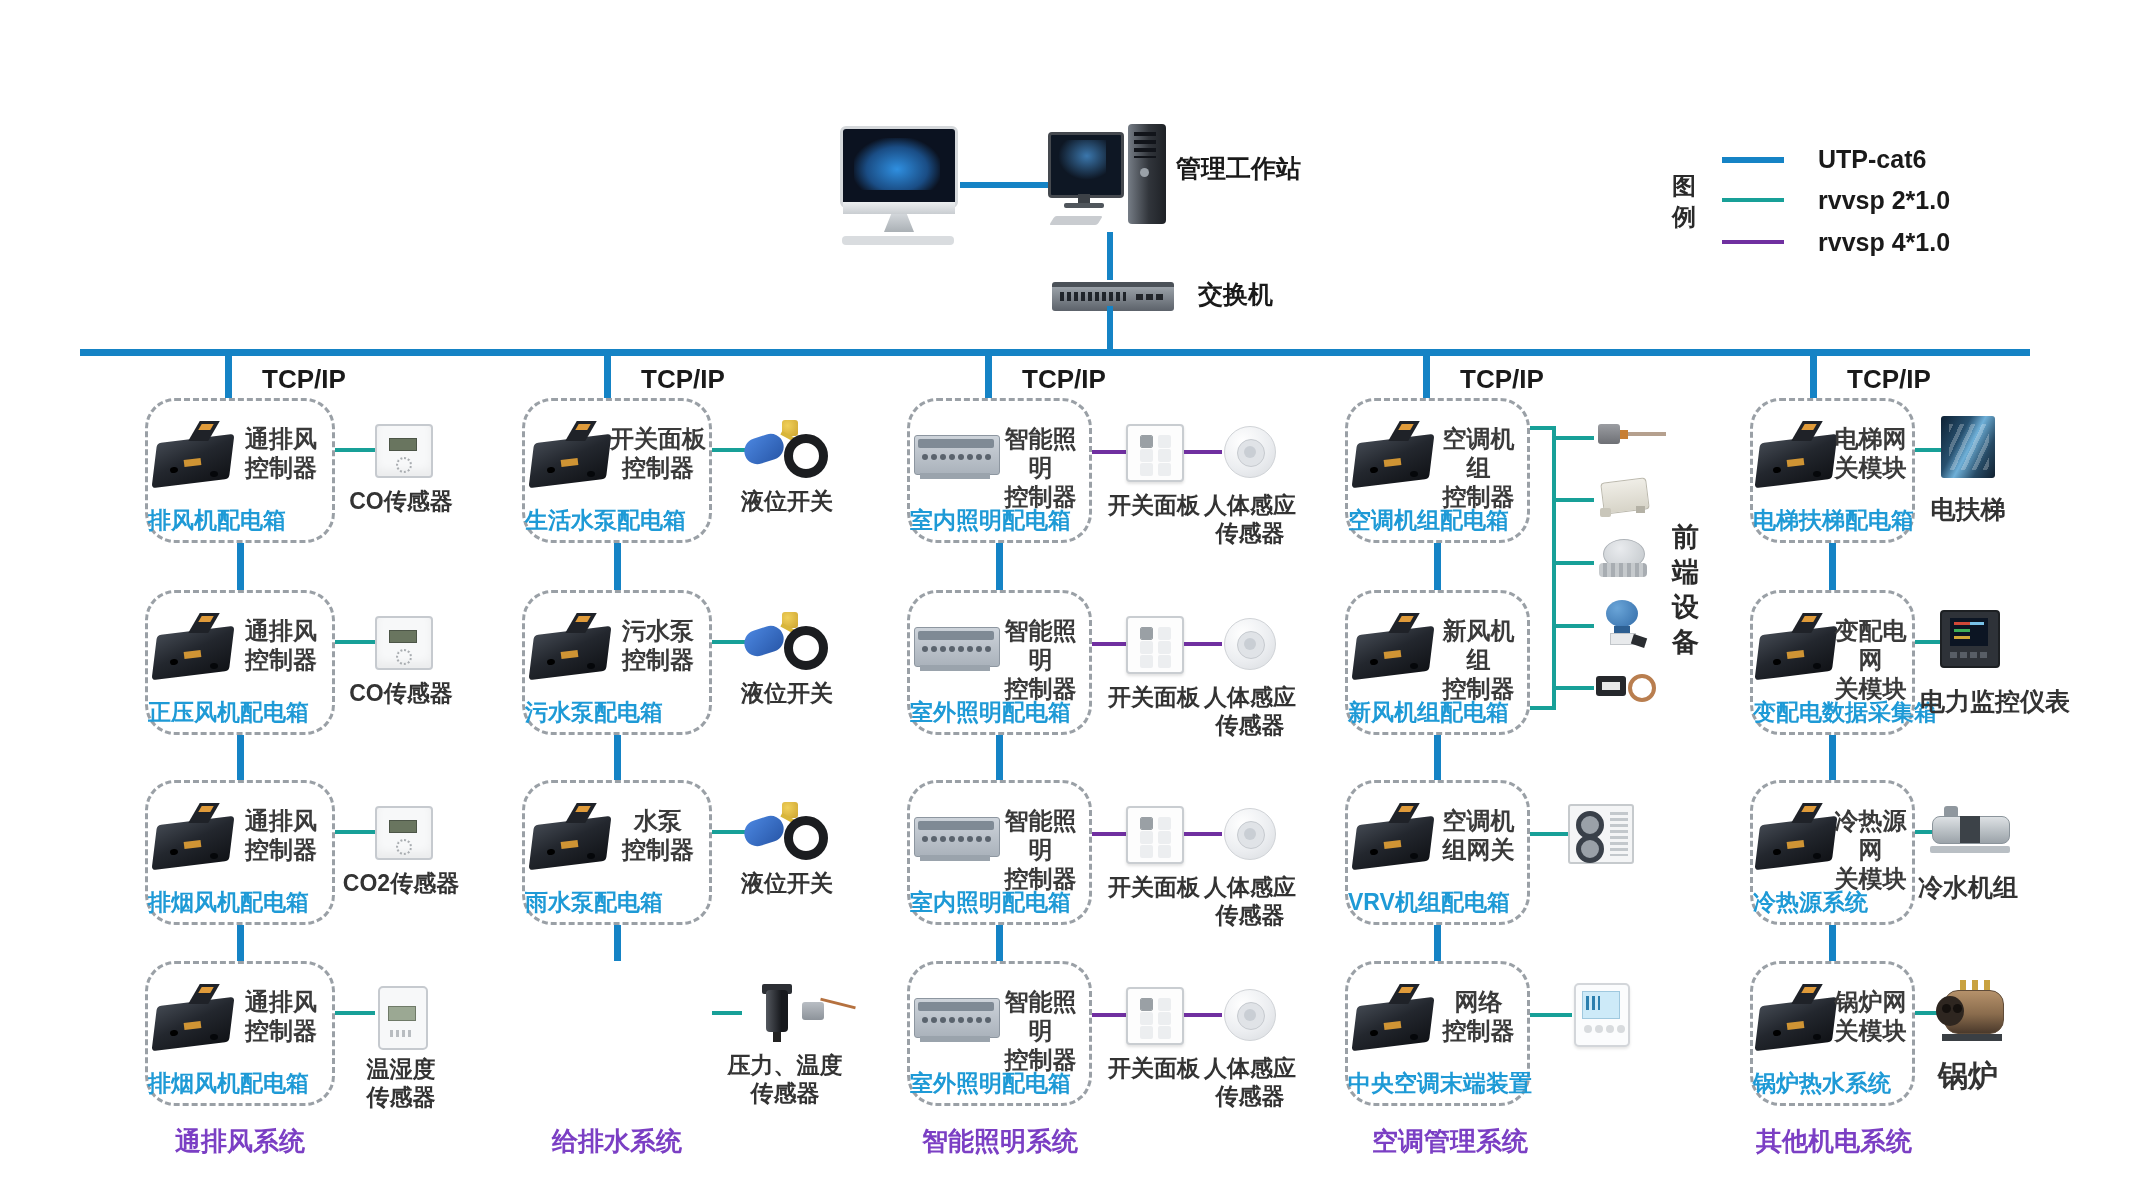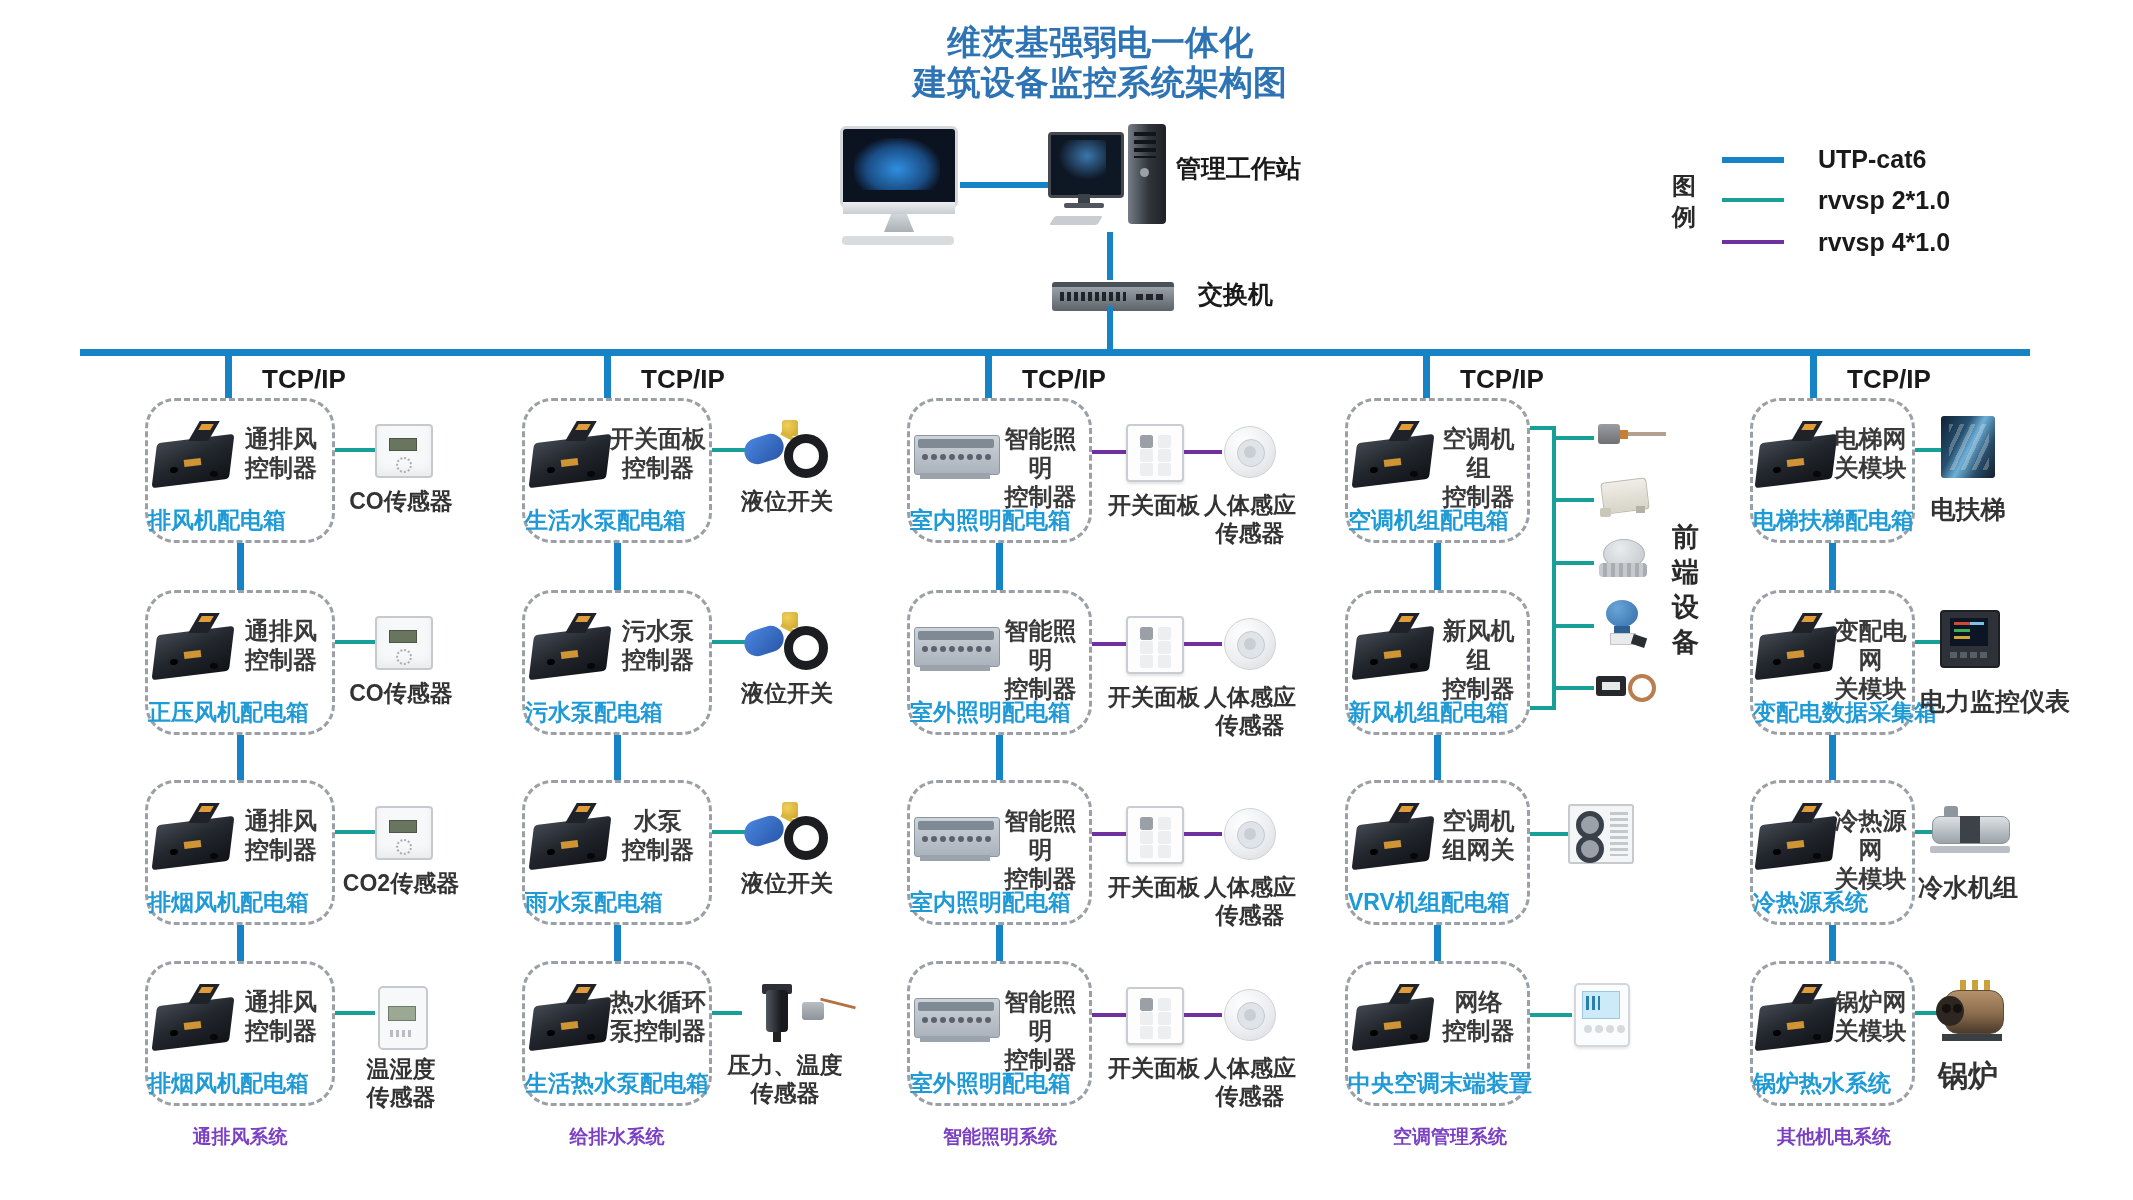--- a/index.html
+++ b/index.html
@@ -11,21 +11,21 @@
   .wire.blue{background:#1583c5;}
   .wire.teal{background:#18a098;}
   .wire.purp{background:#7030a0;}
   
   .dashed-box{position:absolute;width:190px;height:145px;border:3px dashed #9aa0a6;border-radius:30px;background:#fff;box-sizing:border-box;}
   
   .title-line{font-size:34px;font-weight:bold;color:#2e74b5;line-height:40px;text-align:center;}
   .ctrl-text{position:absolute;left:84px;right:2px;top:24px;color:#3a3a3a;font-weight:600;font-size:24px;line-height:1.2;white-space:pre-line;text-align:center;}
   .panel-label{position:absolute;left:0;right:0;top:104px;color:#1e9ad6;font-weight:700;font-size:23px;white-space:nowrap;}
   .dev-label{position:absolute;color:#333;font-weight:600;font-size:23px;line-height:1.2;text-align:center;white-space:pre-line;}
-  .sys-label{position:absolute;color:#7b3fc4;font-weight:700;font-size:19px;text-align:center;width:200px;}
+  .sys-label{position:absolute;color:#7b3fc4;font-weight:700;font-size:26px;text-align:center;width:200px;}
   .tcp-label{position:absolute;color:#1a1a1a;font-weight:600;font-size:26px;}
   .big-label{position:absolute;color:#1a1a1a;font-weight:600;font-size:25px;}
   .vert-text{position:absolute;color:#2a2a2a;font-weight:600;font-size:27px;line-height:1.3;white-space:pre-line;text-align:center;}
   
   .dev{position:absolute;}
   .dev i{display:block;position:absolute;}
   
   .ddc{width:84px;height:76px;}
   .ddc .slab{left:0;top:18px;width:78px;height:44px;background:linear-gradient(160deg,#424851 0%,#23272e 45%,#101216 100%);border-radius:4px;transform:rotate(-7deg) skewX(-14deg);}
   .ddc .riser{left:40px;top:0;width:20px;height:20px;background:#1f2228;transform:skewX(-30deg);}
@@ -138,24 +138,20 @@
   .netswitch{width:122px;height:30px;}
   .netswitch .body{left:0;top:4px;width:122px;height:24px;background:linear-gradient(#9aa1a8,#5c626a);border-radius:3px;border-top:5px solid #4b5158;}
   .netswitch .ports{left:8px;top:14px;width:66px;height:9px;background:repeating-linear-gradient(90deg,#1f242a 0 4px,transparent 4px 7px);}
   .netswitch .leds{left:84px;top:16px;width:7px;height:6px;background:#22262b;box-shadow:10px 0 #22262b,20px 0 #22262b;}
 </style>
 </head>
 <body>
 
 <div class="canvas">
 
-  <div class="abs" style="left:750px;top:22px;width:700px;">
-    <div class="title-line">维茨基强弱电一体化</div>
-    <div class="title-line">建筑设备监控系统架构图</div>
-  </div>
 
   <div class="vert-text" style="left:1672px;top:170px;font-size:24px;">图
 例</div>
   <div class="wire blue" style="left:1722px;top:157px;width:62px;height:6px;"></div>
   <div class="wire teal" style="left:1722px;top:198px;width:62px;height:4px;"></div>
   <div class="wire purp" style="left:1722px;top:240px;width:62px;height:4px;"></div>
   <div class="big-label" style="left:1818px;top:145px;">UTP-cat6</div>
   <div class="big-label" style="left:1818px;top:186px;">rvvsp 2*1.0</div>
   <div class="big-label" style="left:1818px;top:228px;">rvvsp 4*1.0</div>
 
@@ -338,33 +334,20 @@
   </div>
   <div class="wire teal" style="left:712px;top:830px;width:36px;height:4px;"></div>
   <div class="dev float-switch" style="left:742px;top:802px;">
       <i class="blob"></i>
       <i class="cap"></i>
       <i class="cord"></i>
       <i class="ring"></i>
     </div>
   <div class="dev-label" style="left:712px;top:870px;width:150px;">液位开关</div>
 
-  <div class="dashed-box" style="left:522px;top:961px;">
-    <div class="dev ddc" style="left:6px;top:20px;">
-        <i class="slab"></i>
-        <i class="riser"></i>
-        <i class="chipa"></i>
-        <i class="chipb"></i>
-        <i class="dot1"></i>
-        <i class="dot2"></i>
-      </div>
-    <div class="ctrl-text">热水循环
-泵控制器</div>
-    <div class="panel-label">生活热水泵配电箱</div>
-  </div>
   <div class="wire teal" style="left:712px;top:1011px;width:30px;height:4px;"></div>
   <div class="dev pt-pair" style="left:736px;top:984px;">
       <i class="cap"></i>
       <i class="cyl"></i>
       <i class="nip"></i>
       <i class="pbox"></i>
       <i class="rod"></i>
     </div>
   <div class="dev-label" style="left:700px;top:1052px;width:170px;">压力、温度
 传感器</div>

